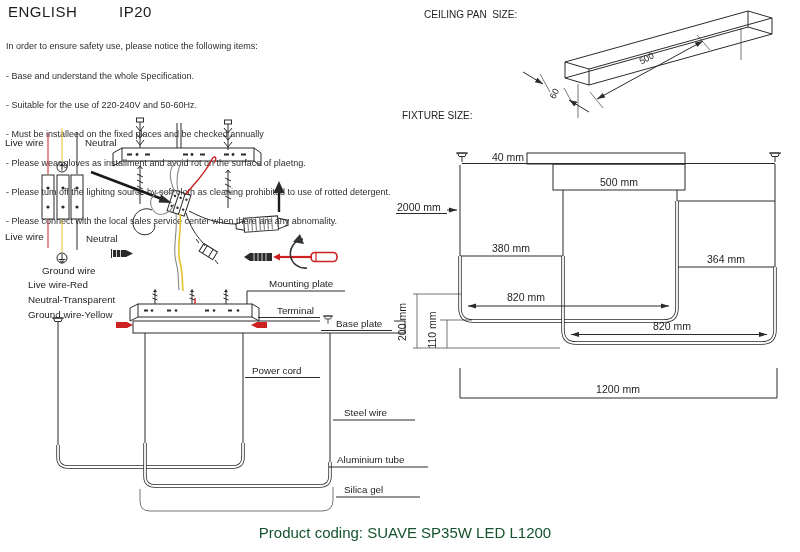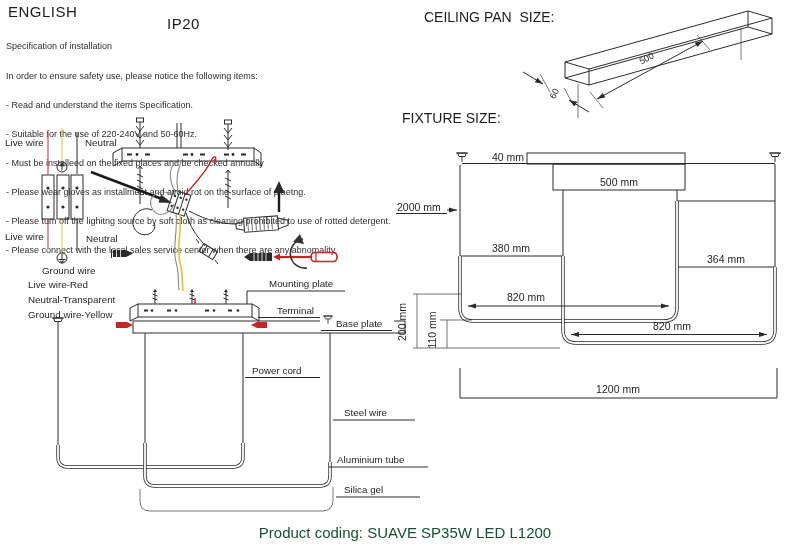--- a/index.html
+++ b/index.html
@@ -1,21 +1,21 @@
 <!DOCTYPE html>
 <html><head>
 <meta charset="utf-8">
 <style>
   html,body{margin:0;padding:0;}
   body{width:800px;height:552px;background:#fff;position:relative;overflow:hidden;
        font-family:"Liberation Sans",sans-serif;color:#222;}
   .abs{position:absolute;white-space:pre;}
   .h1{font-size:15px;color:#1c1c1c;letter-spacing:.5px;}
   .spec{font-size:9px;line-height:9.7px;color:#2e2e2e;}
-  .sec{font-size:14px;color:#1c1c1c;}
+  .sec{font-size:10px;color:#1c1c1c;}
   .footer{font-size:15px;color:#14532d;text-align:center;width:430px;}
   svg{position:absolute;left:0;top:0;}
   svg *{vector-effect:none;}
   .ln{stroke:#2a2a2a;stroke-width:1;fill:none;}
   .thin{stroke:#3a3a3a;stroke-width:.7;fill:none;}
   .to{stroke:#2a2a2a;stroke-width:3.4;fill:none;stroke-linecap:butt;}
   .ti{stroke:#ffffff;stroke-width:1.8;fill:none;stroke-linecap:butt;}
   .fill{fill:#2a2a2a;stroke:none;}
   .red{stroke:#cc2222;fill:none;}
   .redf{fill:#cc2222;stroke:none;}
@@ -23,26 +23,25 @@
   .wht{stroke:#8a8a8a;fill:none;}
   text{font-family:"Liberation Sans",sans-serif;fill:#1e1e1e;stroke:none;}
   .lbl{font-size:9.8px;}
   .dim{font-size:10.5px;}
   .dimS{font-size:9px;}
 </style>
 </head>
 <body>
 
 <div class="abs h1" style="left:8px;top:3px;">ENGLISH</div>
-<div class="abs h1" style="left:119px;top:15px;margin-left:48px;">IP20</div>
+<div class="abs h1" style="left:119px;top:3px;">IP20</div>
 
 <div class="abs spec" style="left:6px;top:23px;">
-  <div>Specification of installation</div>
   <div>In order to ensure safety use, please notice the following items:</div>
-  <div>- Read and understand the items Specification.</div>
+  <div>- Base and understand the whole Specification.</div>
   <div>- Suitable for the use of 220-240V and 50-60Hz.</div>
   <div>- Must be installeed on the fixed places and be checked annually</div>
   <div>- Please wear gloves as installment and avoid rot on the surface of plaetng.</div>
   <div>- Please tum off the lighitng source by soft cloth as cleaning prohibited to use of rotted detergent.</div>
   <div>- Please connect with the local sales service center when there are any abnomality.</div>
 </div>
 
 <div class="abs sec" style="left:424px;top:9px;">CEILING PAN  SIZE:</div>
 <div class="abs sec" style="left:402px;top:110px;">FIXTURE SIZE:</div>
 

